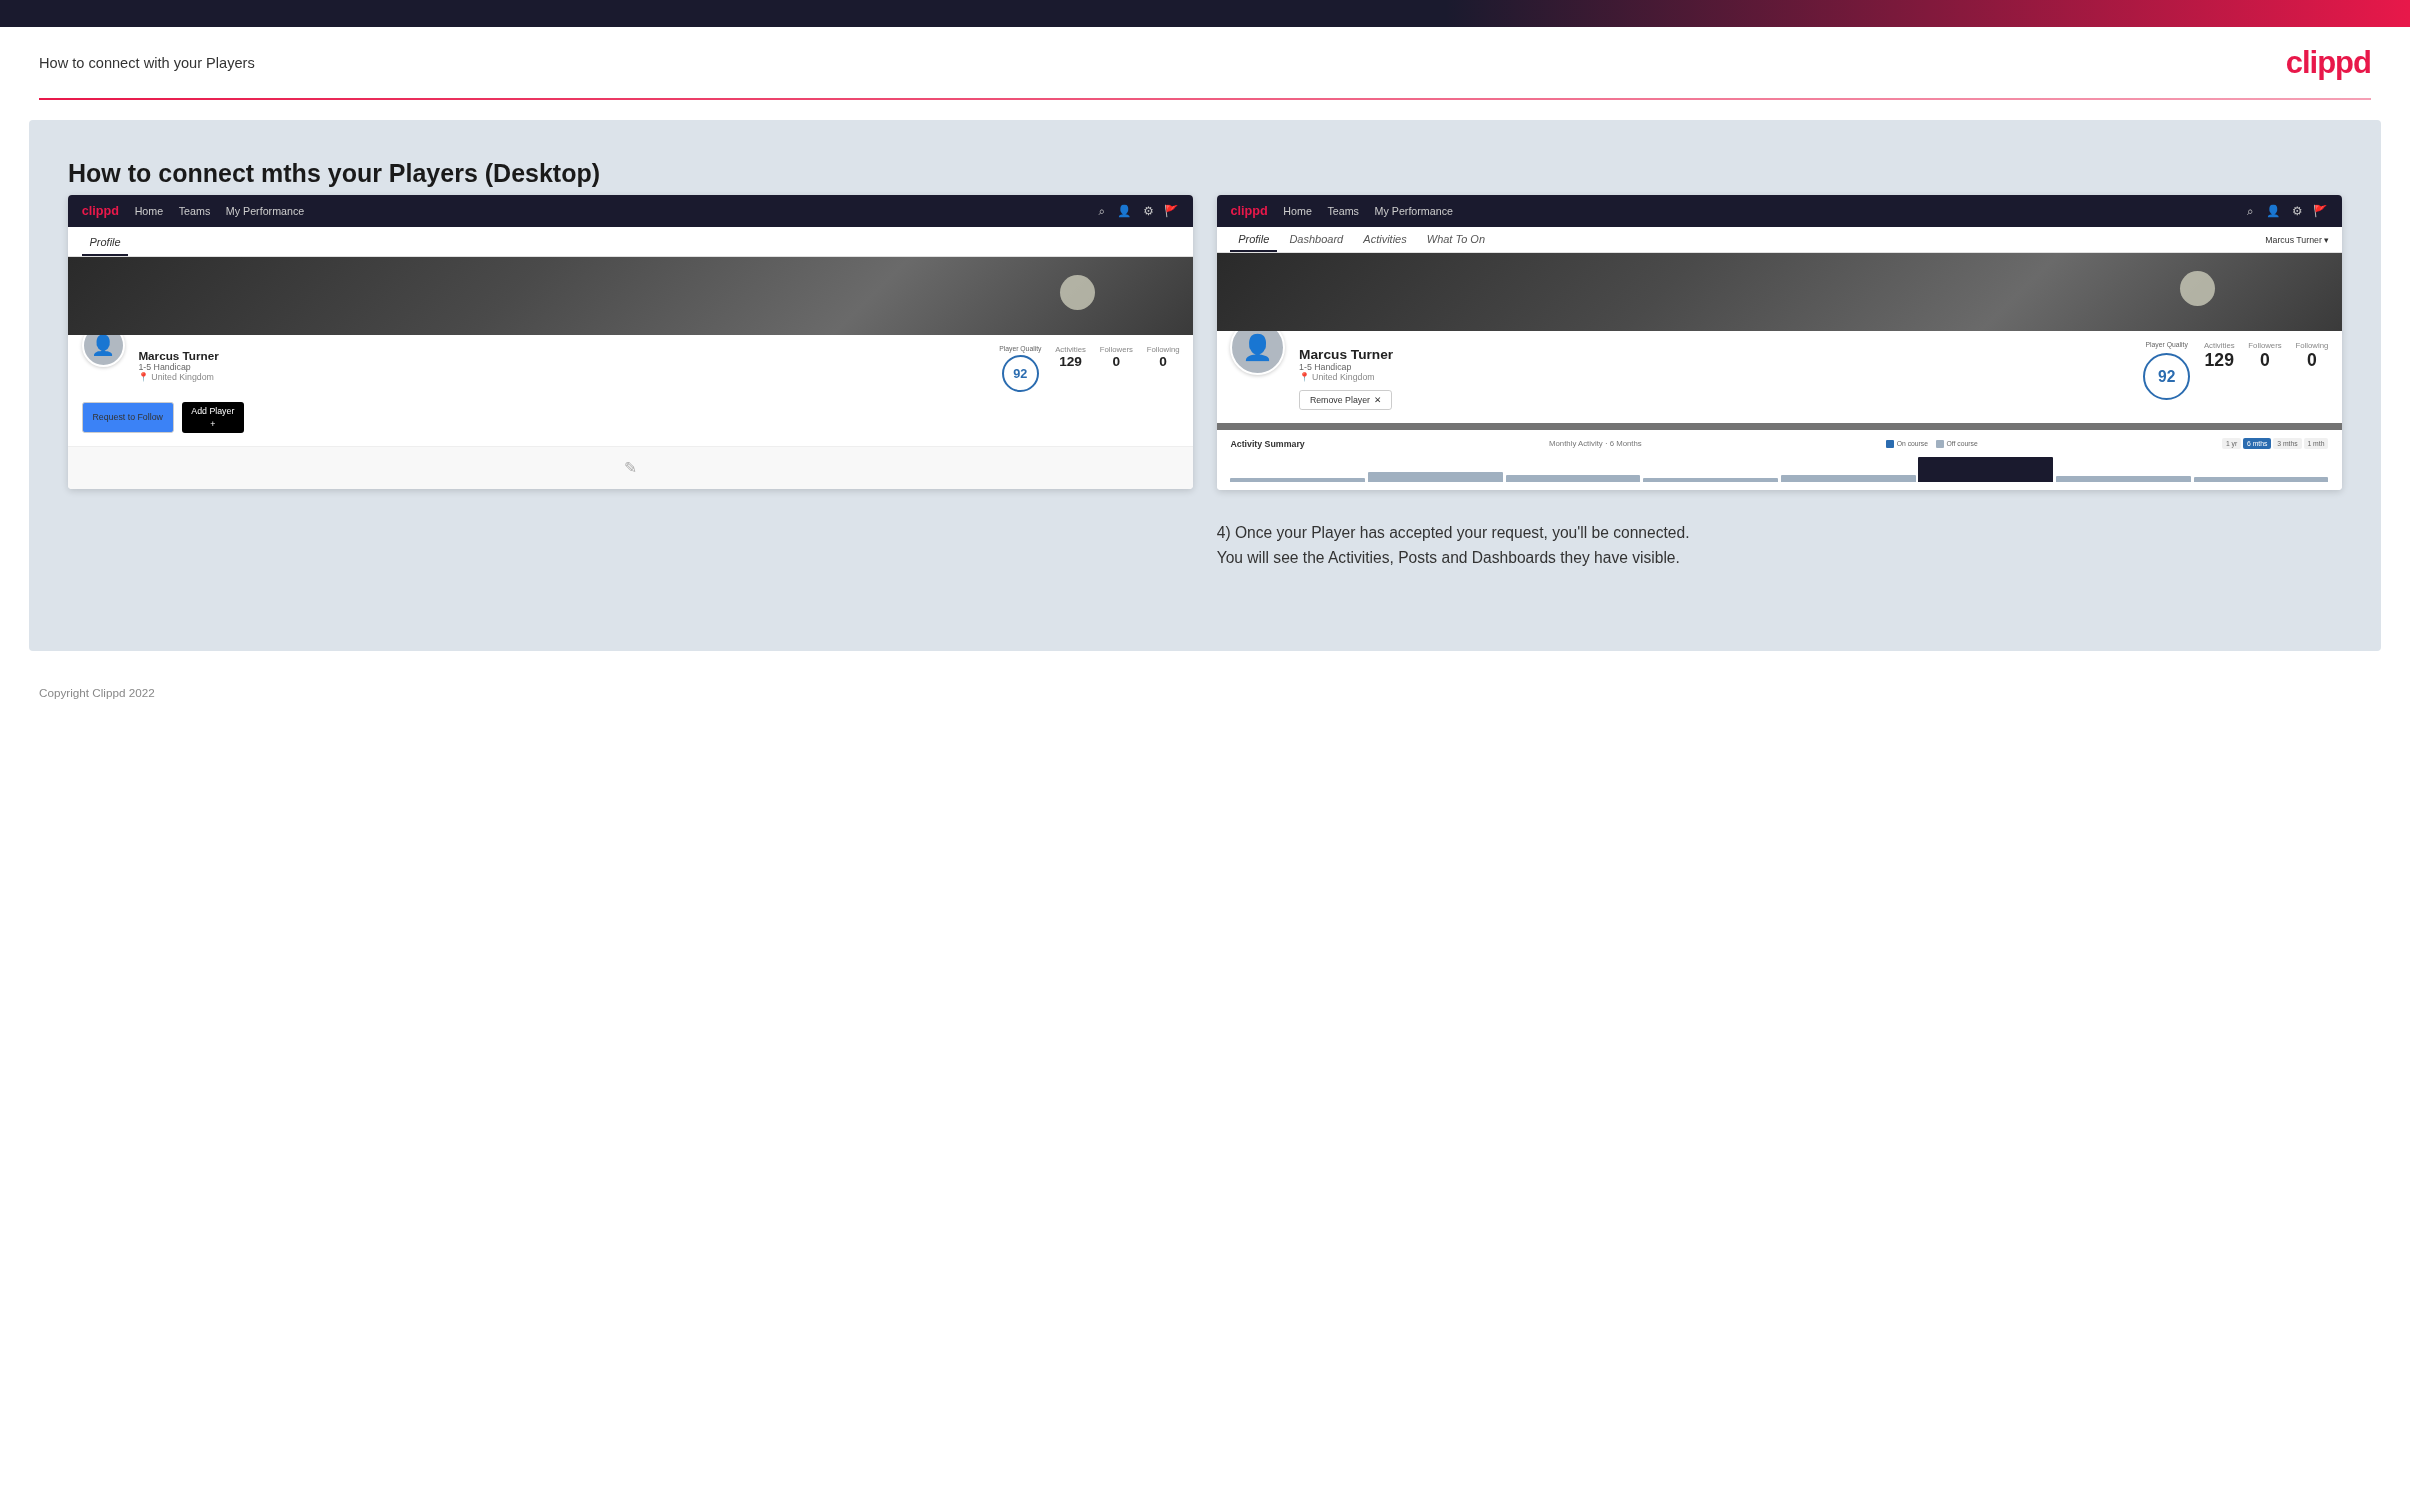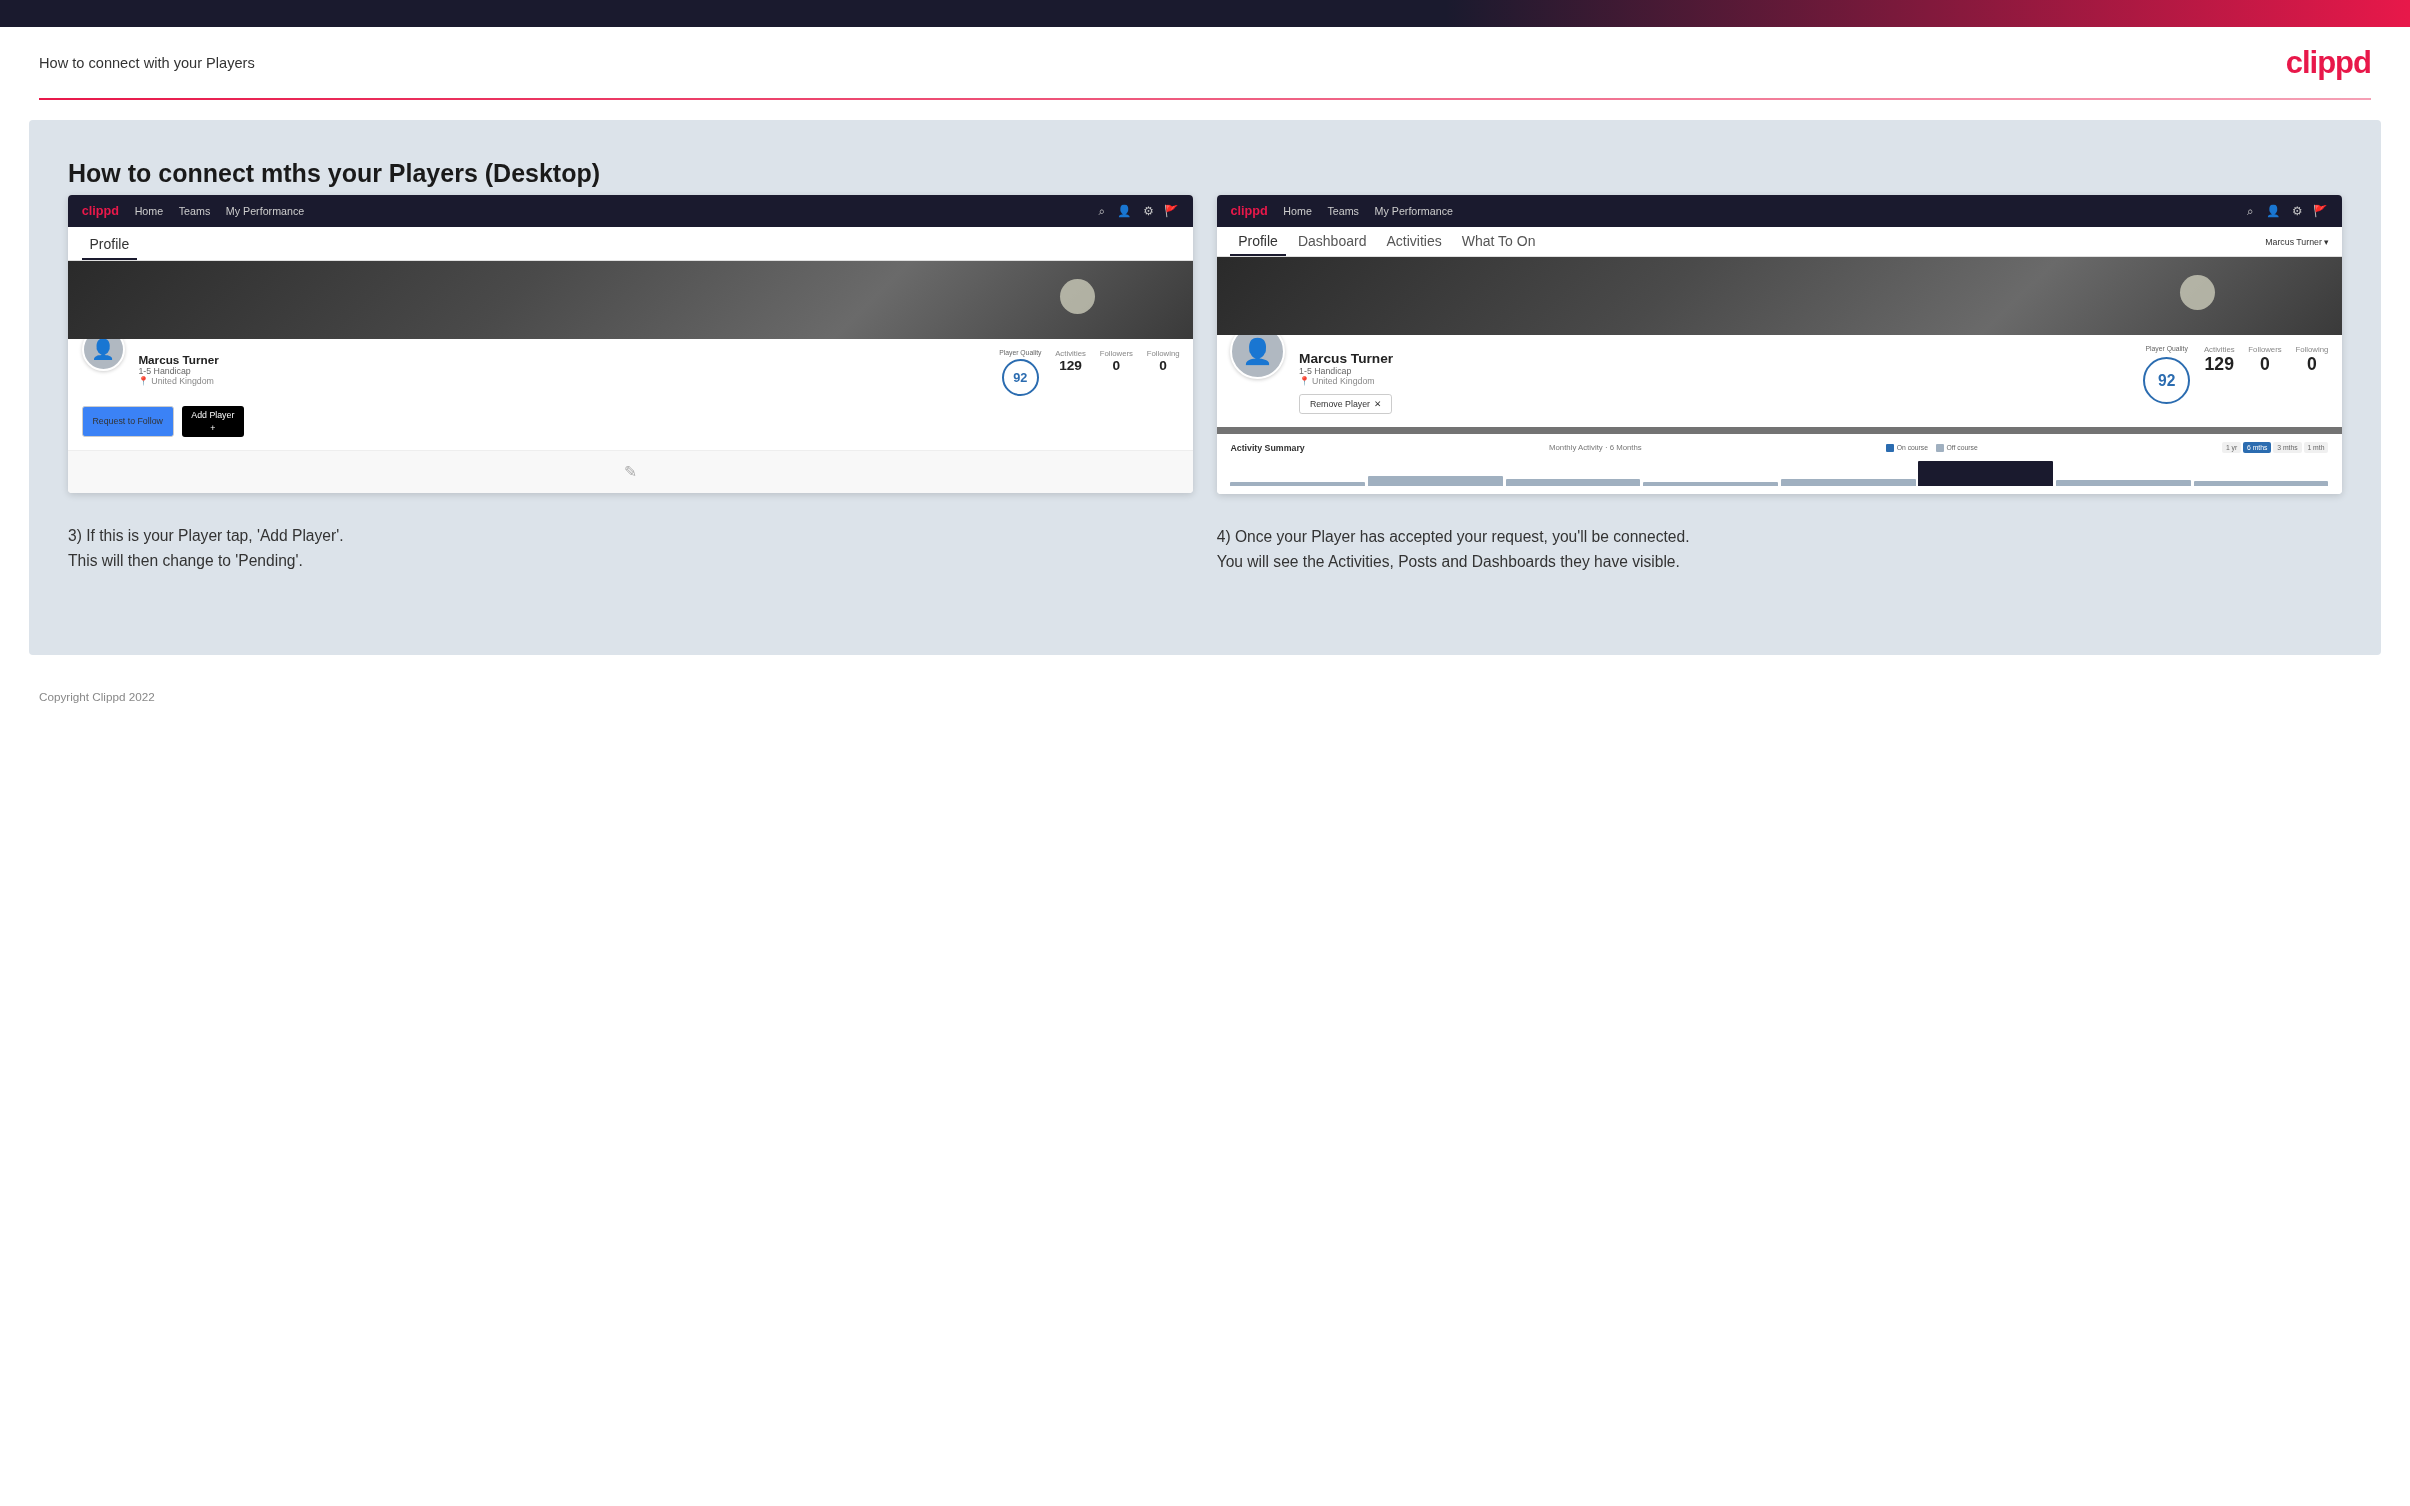--- a/index.html
+++ b/index.html
@@ -107,25 +107,26 @@
       justify-content: center;
     }
     
     .app-tabbar {
       padding: 3.9px 13.7px 0;
       background: #fff;
       border-bottom: 1px solid #e0e0e0;
     }
     .app-tab {
       display: inline-block;
-      font-size: 14px;
+      font-size: 11px;
       padding: 5.9px 7.8px;
       color: #555;
       cursor: pointer;
       border-bottom: 2px solid transparent;
+      font-style: italic;
     }
     .app-tab.active {
       color: #333;
       border-bottom: 2px solid #1a1a2e;
     }
     
     .app-hero {
       height: 78px;
       background: linear-gradient(135deg, #2a2a2a 0%, #4a4a4a 40%, #6a6a6a 70%, #3a3a3a 100%);
       position: relative;
@@ -441,24 +442,20 @@
               <span>+</span>
             </button>
           </div>
         </div>
 
         <div style="padding:11.7px 13.7px; background:#f8f8f8; border-top:1px solid #eee; text-align:center;">
           <span style="color:#aaa; font-size:15.6px;">✎</span>
         </div>
       </div>
 
-      <div class="desc-text">
-        <span style="white-space: pre-line;">3) If this is your Player tap, 'Add Player'.
-This will then change to 'Pending'.</span>
-      </div>
     </div>
 
     <div class="screenshot-block">
       <div class="app-mockup">
 
         <div class="app-navbar">
           <span class="app-logo-small">clippd</span>
           <span class="app-nav-item">Home</span>
           <span class="app-nav-item">Teams</span>
           <span class="app-nav-item">My Performance</span>

